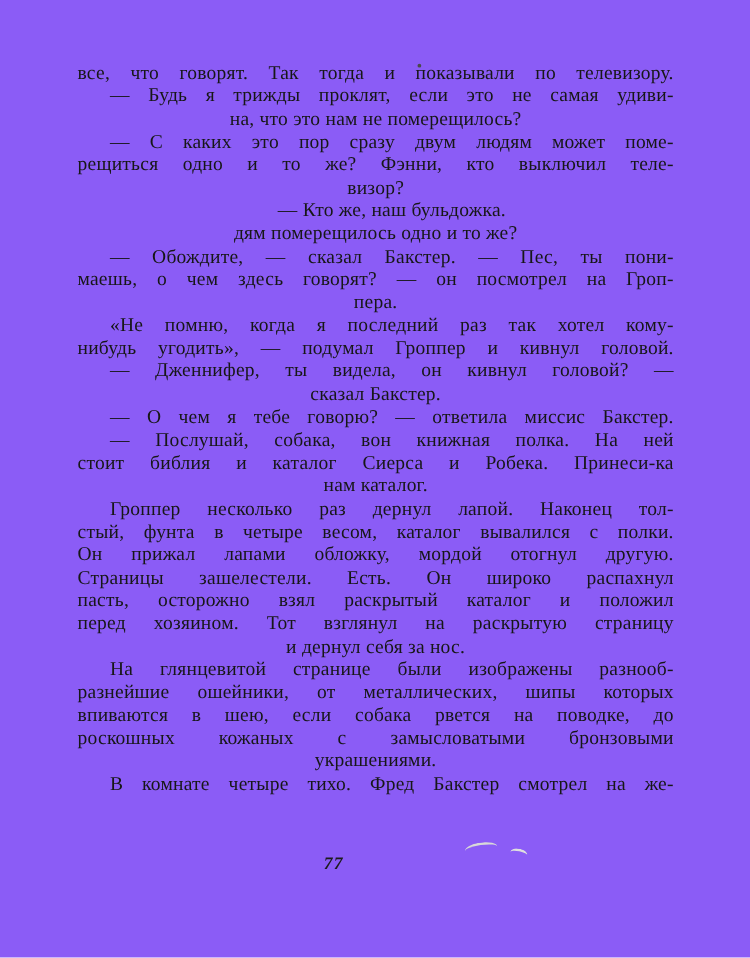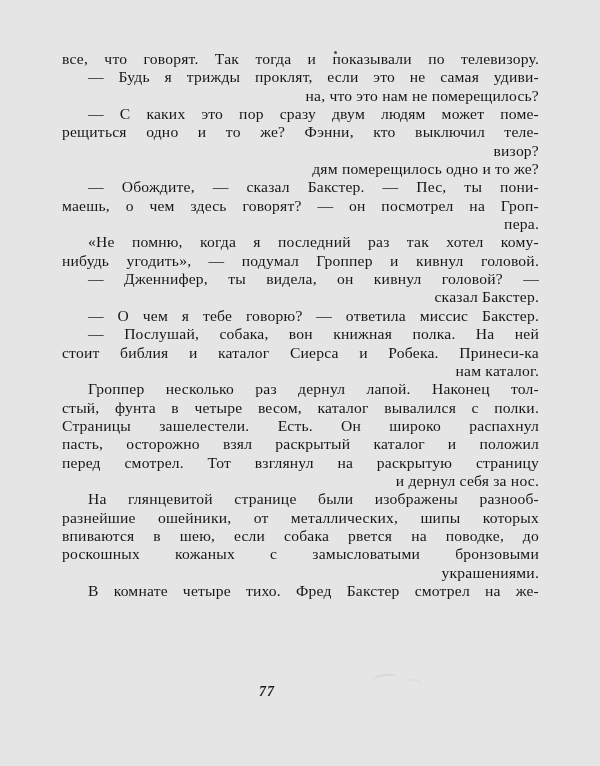--- a/index.html
+++ b/index.html
@@ -7,36 +7,36 @@
     padding: 0;
     width: 600px;
     height: 766px;
     background: #ffffff;
     overflow: hidden;
   }
   .page {
     position: relative;
     width: 600px;
     height: 766px;
-    background: #e5e5e5;
+    background: #8b5cf6;
     font-family: "Liberation Serif", serif;
     color: #171717;
   }
   .text-block {
     position: absolute;
     left: 62px;
     top: 50px;
     width: 477px;
   }
   .line {
     font-size: 15.6px;
     line-height: 18.35px;
     height: 18.35px;
     letter-spacing: 0.2px;
-    text-align: right;
+    text-align: center;
     white-space: nowrap;
     overflow: visible;
   }
   .line.justify {
     white-space: normal;
     text-align: justify;
     text-align-last: justify;
   }
   .line.indent {
     text-indent: 26px;
@@ -87,37 +87,39 @@
 
 <div class="page">
   <div class="speck"></div>
   <div class="text-block">
       <div class="line justify">все, что говорят. Так тогда и показывали по телевизору.</div>
       <div class="line indent justify">— Будь я трижды проклят, если это не самая удиви-</div>
       <div class="line">на, что это нам не померещилось?</div>
       <div class="line indent justify">— С каких это пор сразу двум людям может поме-</div>
       <div class="line justify">рещиться одно и то же? Фэнни, кто выключил теле-</div>
       <div class="line">визор?</div>
+      <div class="line indent">— Кто же, наш бульдожка.</div>
       <div class="line">дям померещилось одно и то же?</div>
       <div class="line indent justify">— Обождите, — сказал Бакстер. — Пес, ты пони-</div>
       <div class="line justify">маешь, о чем здесь говорят? — он посмотрел на Гроп-</div>
       <div class="line">пера.</div>
       <div class="line indent justify">«Не помню, когда я последний раз так хотел кому-</div>
       <div class="line justify">нибудь угодить», — подумал Гроппер и кивнул головой.</div>
       <div class="line indent justify">— Дженнифер, ты видела, он кивнул головой? —</div>
       <div class="line">сказал Бакстер.</div>
       <div class="line indent justify">— О чем я тебе говорю? — ответила миссис Бакстер.</div>
       <div class="line indent justify">— Послушай, собака, вон книжная полка. На ней</div>
       <div class="line justify">стоит библия и каталог Сиерса и Робека. Принеси-ка</div>
       <div class="line">нам каталог.</div>
       <div class="line indent justify">Гроппер несколько раз дернул лапой. Наконец тол-</div>
       <div class="line justify">стый, фунта в четыре весом, каталог вывалился с полки.</div>
+      <div class="line justify">Он прижал лапами обложку, мордой отогнул другую.</div>
       <div class="line justify">Страницы зашелестели. Есть. Он широко распахнул</div>
       <div class="line justify">пасть, осторожно взял раскрытый каталог и положил</div>
-      <div class="line justify">перед смотрел. Тот взглянул на раскрытую страницу</div>
+      <div class="line justify">перед хозяином. Тот взглянул на раскрытую страницу</div>
       <div class="line">и дернул себя за нос.</div>
       <div class="line indent justify">На глянцевитой странице были изображены разнооб-</div>
       <div class="line justify">разнейшие ошейники, от металлических, шипы которых</div>
       <div class="line justify">впиваются в шею, если собака рвется на поводке, до</div>
       <div class="line justify">роскошных кожаных с замысловатыми бронзовыми</div>
       <div class="line">украшениями.</div>
       <div class="line indent justify">В комнате четыре тихо. Фред Бакстер смотрел на же-</div>
     </div>
   <div class="smudge-1"></div>
   <div class="smudge-2"></div>

